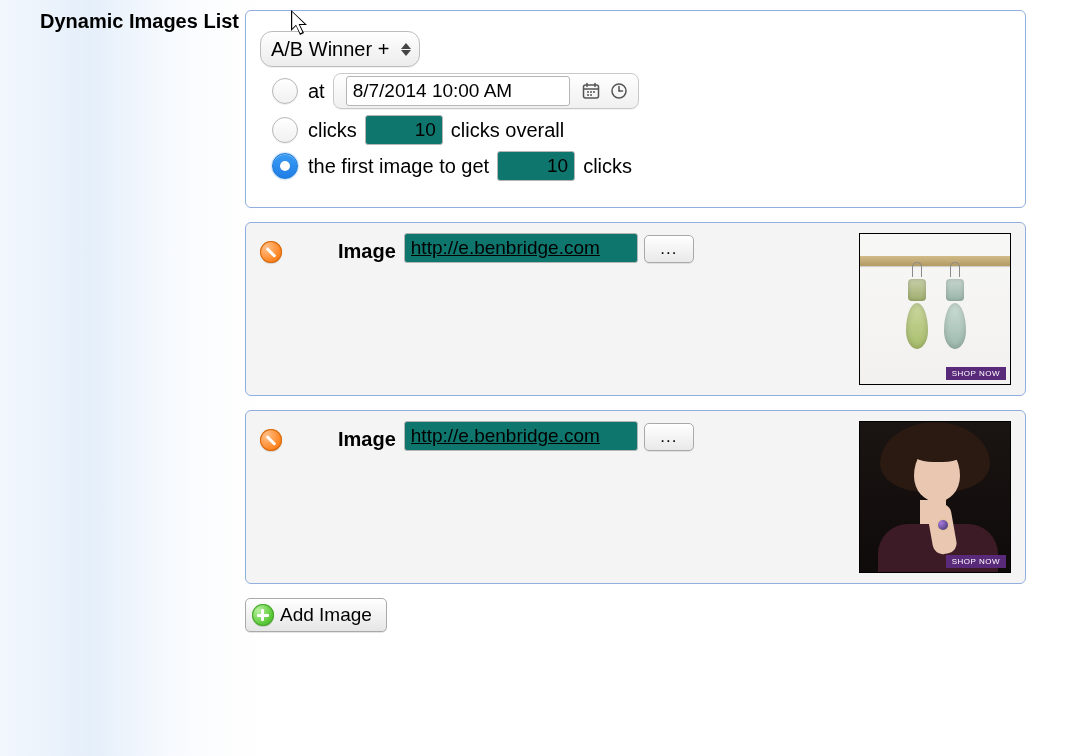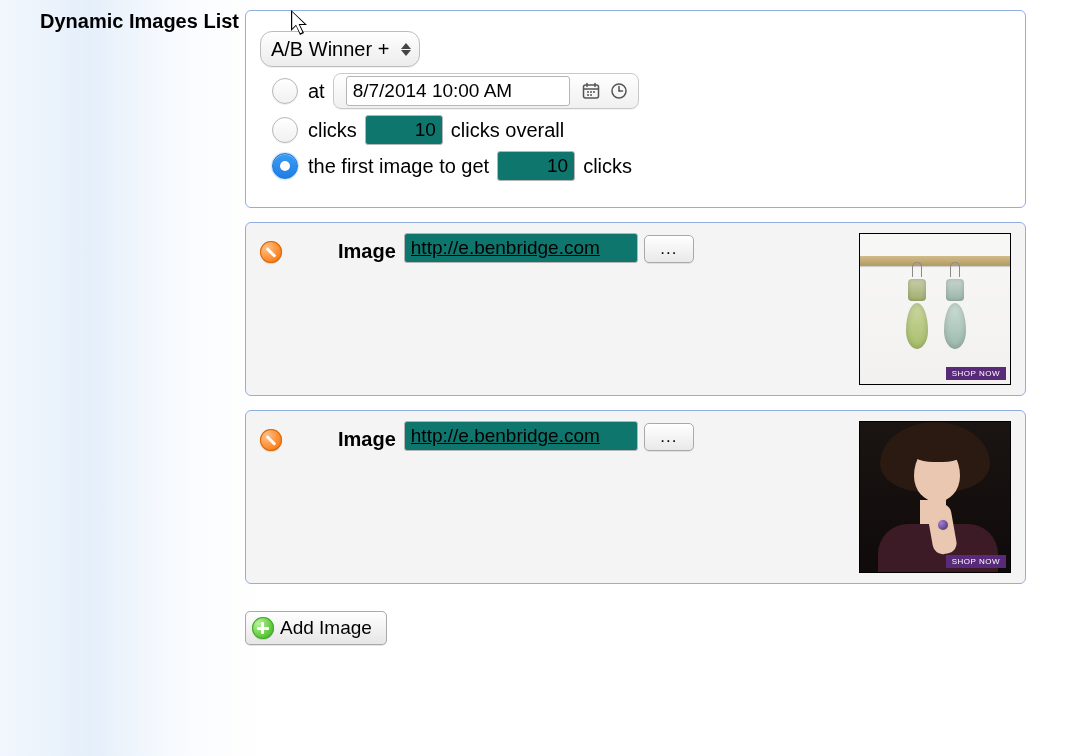--- a/index.html
+++ b/index.html
@@ -36,21 +36,21 @@
   
   .dt-group{display:inline-flex;align-items:center;border:1px solid #c9c9c9;border-radius:8px;background:linear-gradient(#ffffff,#f0f0f0);padding:2px 6px 2px 12px;box-shadow:0 1px 0 rgba(0,0,0,.05);}
   .dt-group .tinput{margin-right:6px;background:#fff;}
   .iconbtn{width:26px;height:26px;border-radius:5px;display:flex;align-items:center;justify-content:center;cursor:pointer;margin-left:2px;}
   .iconbtn svg{display:block;}
 
   
   .btn-ellipsis{border:1px solid #a9a9a9;border-radius:5px;background:linear-gradient(#ffffff,#e9e9e9);width:48px;height:26px;display:flex;align-items:center;justify-content:center;font-size:17px;letter-spacing:1px;cursor:pointer;margin-left:6px;box-shadow:0 1px 0 rgba(0,0,0,.08);}
 
   
-  .btn-add{display:inline-flex;align-items:center;border:1px solid #a9a9a9;border-radius:5px;background:linear-gradient(#ffffff,#e6e6e6);height:32px;padding:0 14px 0 6px;cursor:pointer;box-shadow:0 1px 0 rgba(0,0,0,.1);margin-top:13px;}
+  .btn-add{display:inline-flex;align-items:center;border:1px solid #a9a9a9;border-radius:5px;background:linear-gradient(#ffffff,#e6e6e6);height:32px;padding:0 14px 0 6px;cursor:pointer;box-shadow:0 1px 0 rgba(0,0,0,.1);}
   .btn-add .plus{width:22px;height:22px;border-radius:50%;background:radial-gradient(circle at 30% 30%,#b9f29f,#5ecb3c 60%,#3fa126);display:flex;align-items:center;justify-content:center;margin-right:6px;box-shadow:inset 0 0 0 1px #4aa82d, 0 1px 1px rgba(0,0,0,.15);}
   .btn-add .plus::before{content:"";position:absolute;width:12px;height:3px;background:#fff;border-radius:1px;}
   .btn-add .plus::after{content:"";position:absolute;width:3px;height:12px;background:#fff;border-radius:1px;}
   .btn-add .plus{position:relative;}
   .btn-add span.lbl{font-size:19px;}
 
   
   .prohibit{width:22px;height:22px;border-radius:50%;background:radial-gradient(circle at 30% 30%,#ffc089,#ff8a2a 60%,#e46c00);box-shadow:inset 0 0 0 1px #d66a10,0 1px 1px rgba(0,0,0,.15);display:flex;align-items:center;justify-content:center;}
   .prohibit::after{content:"";width:12px;height:3px;background:#fff;border-radius:1px;transform:rotate(45deg);}
 

